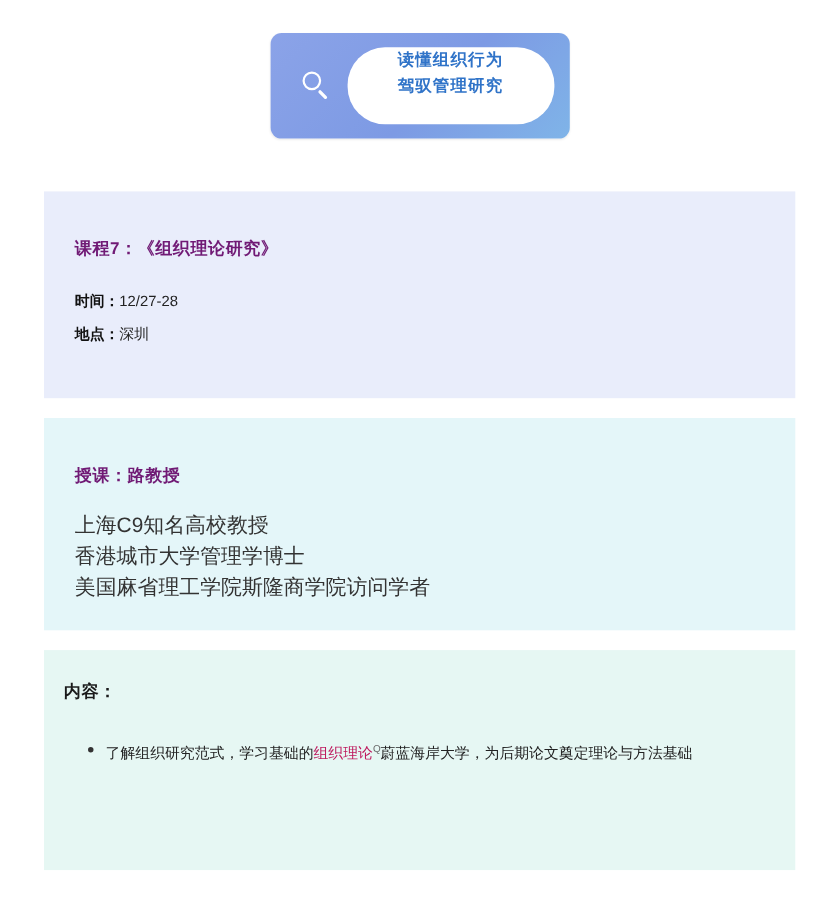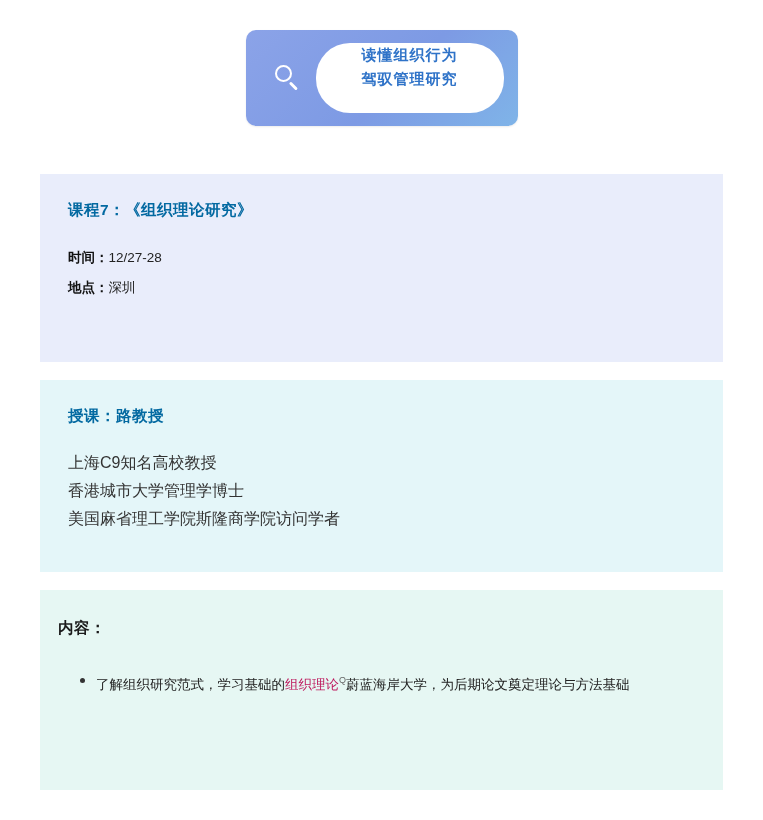--- a/index.html
+++ b/index.html
@@ -107,22 +107,22 @@
     margin-top: 18px;
     background: #e6f7f3;
     min-height: 200px;
     padding-left: 18px;
     padding-right: 34px;
   }
 
   .card-title {
     font-size: 15.5px;
     font-weight: bold;
-    color: #0369a1;
-    margin: 4px 0 0 0;
+    color: #701a75;
+    margin: 20px 0 0 0;
     letter-spacing: 0.5px;
   }
   .meta-list {
     margin-top: 22px;
   }
   .meta-row {
     font-size: 13.5px;
     color: #222222;
     line-height: 30px;
     white-space: nowrap;
@@ -141,21 +141,21 @@
   .sup-mark {
     font-size: 9px;
     vertical-align: super;
     color: #666666;
   }
 
   .teacher-lines {
     margin-top: 22px;
   }
   .teacher-line {
-    font-size: 16px;
+    font-size: 19px;
     color: #333333;
     line-height: 28px;
   }
 
   .content-title {
     font-size: 15.5px;
     font-weight: bold;
     color: #1a1a1a;
     margin: 6px 0 0 0;
     letter-spacing: 0.5px;

